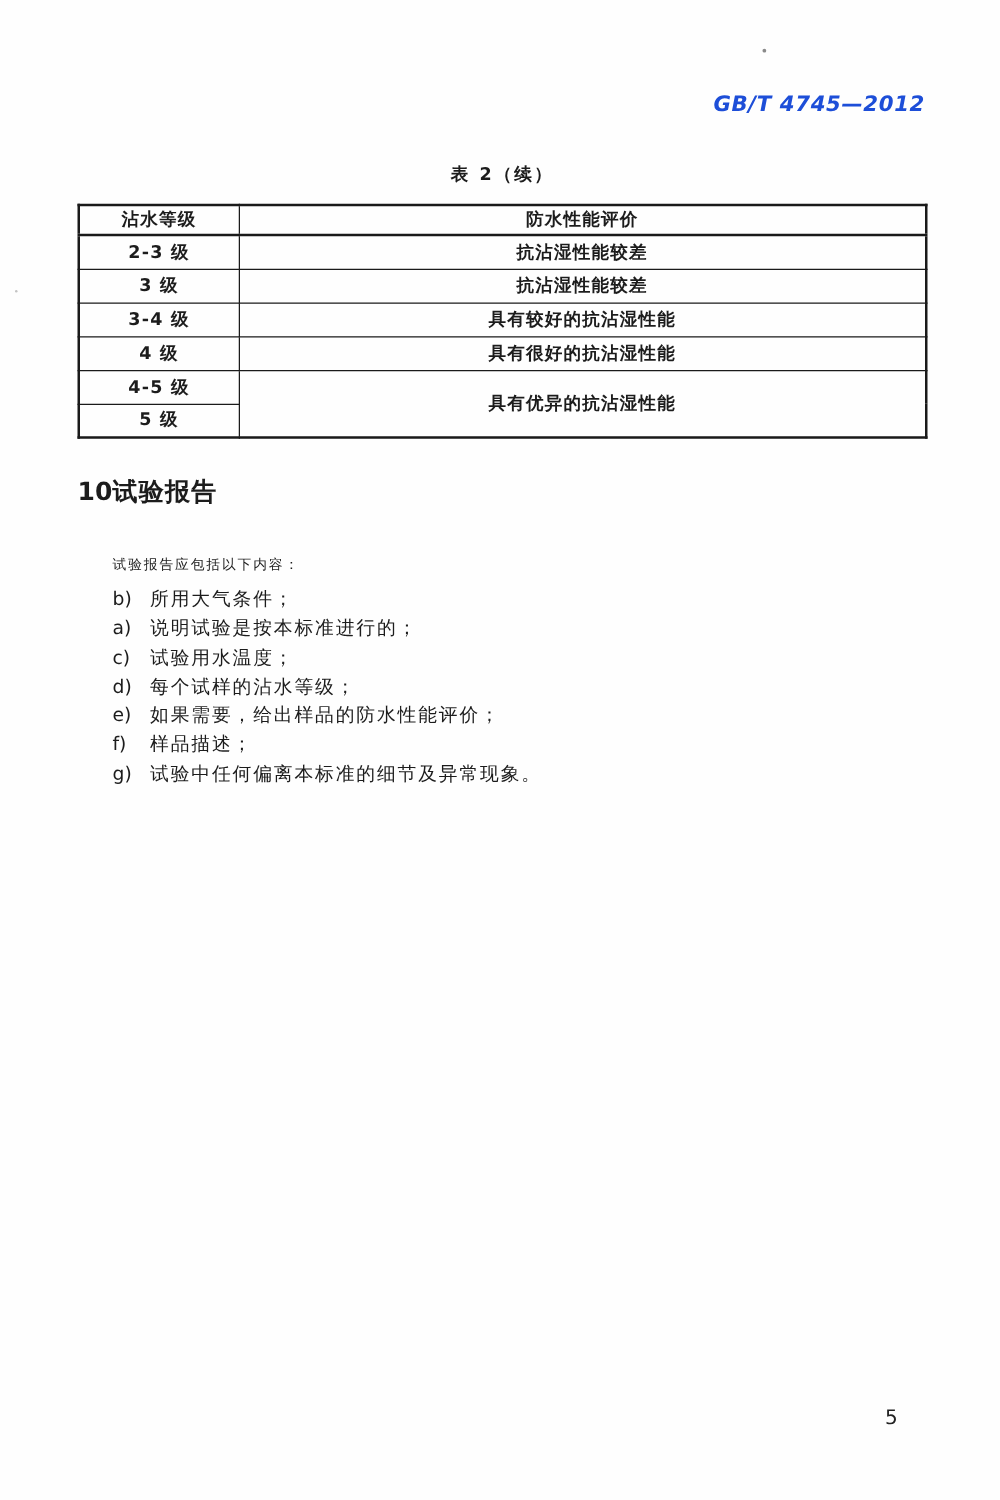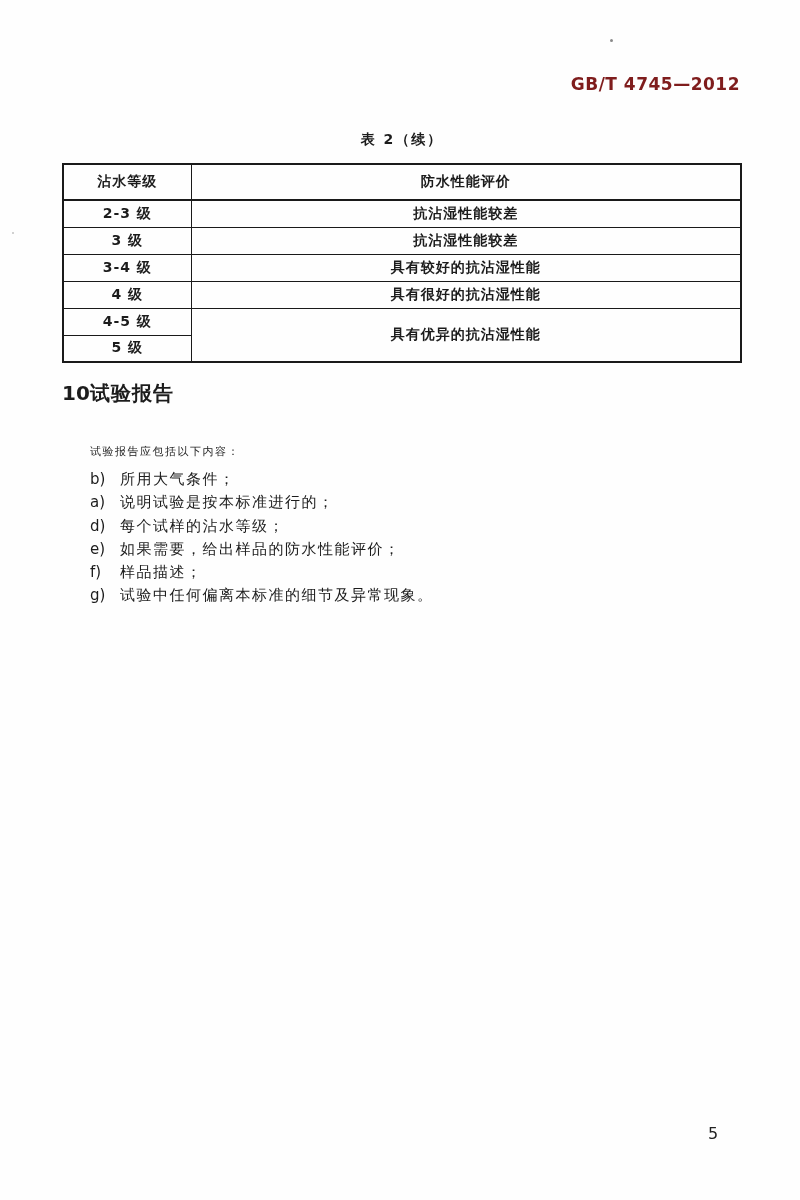--- a/index.html
+++ b/index.html
@@ -14,21 +14,22 @@
     width: 800px; height: 1200px;
     background: #fefefe;
     overflow: hidden;
   }
   .header-code {
     position: absolute;
     top: 74px; right: 60px;
     font-size: 17px;
     font-weight: 700;
     letter-spacing: 0.5px;
-    color: #7f1d1d;
+    color: #1d4ed8;
+    font-style: italic;
   }
   .table-title {
     position: absolute;
     top: 131px; left: 62px; width: 680px;
     text-align: center;
     font-size: 14px;
     font-weight: 700;
     letter-spacing: 2px;
   }
   table.std-table {
@@ -40,21 +41,21 @@
   table.std-table th, table.std-table td {
     border: 1px solid #1a1a1a;
     text-align: center;
     vertical-align: middle;
     font-size: 14px;
     padding: 0;
   }
   table.std-table { border: 2px solid #1a1a1a; }
   table.std-table col.c-grade { width: 128px; }
   table.std-table thead th {
-    height: 36px;
+    height: 24px;
     font-weight: 700;
     letter-spacing: 1px;
   }
   table.std-table tbody td {
     height: 27px;
     font-weight: 700;
     letter-spacing: 1px;
   }
   table.std-table thead tr { border-bottom: 2px solid #1a1a1a; }
   .section-heading {
@@ -158,20 +159,21 @@
 
   <div class="section-heading">
     <span class="sec-num">10</span><span>试验报告</span>
   </div>
 
   <div class="intro-line">试验报告应包括以下内容：</div>
 
   <ul class="report-list">
     <li><span class="marker">b)</span><span>所用大气条件；</span></li>
     <li><span class="marker">a)</span><span>说明试验是按本标准进行的；</span></li>
+    <li><span class="marker">c)</span><span>试验用水温度；</span></li>
     <li><span class="marker">d)</span><span>每个试样的沾水等级；</span></li>
     <li><span class="marker">e)</span><span>如果需要，给出样品的防水性能评价；</span></li>
     <li><span class="marker">f)</span><span>样品描述；</span></li>
     <li><span class="marker">g)</span><span>试验中任何偏离本标准的细节及异常现象。</span></li>
   </ul>
 
   <div class="page-number">5</div>
 
 </div>
 

